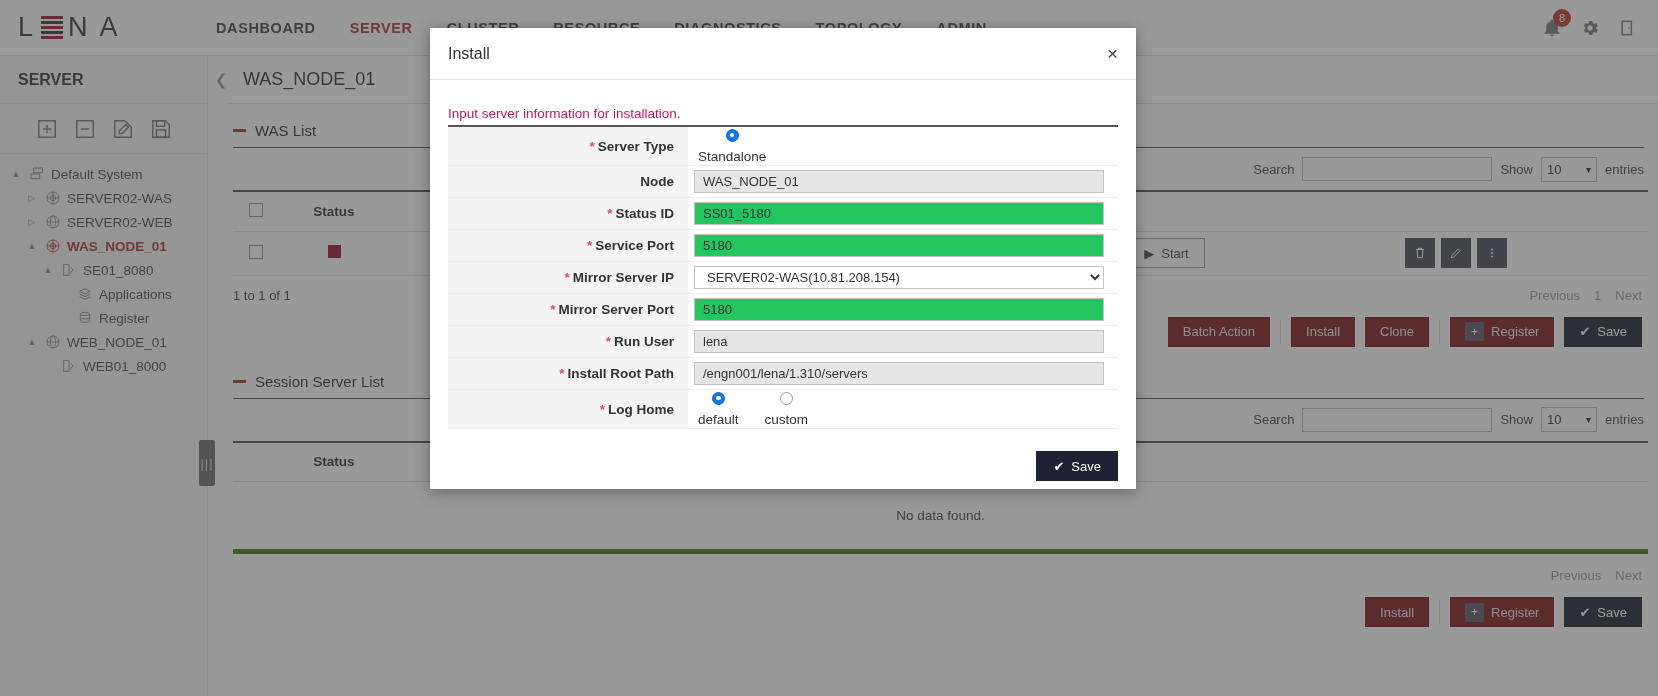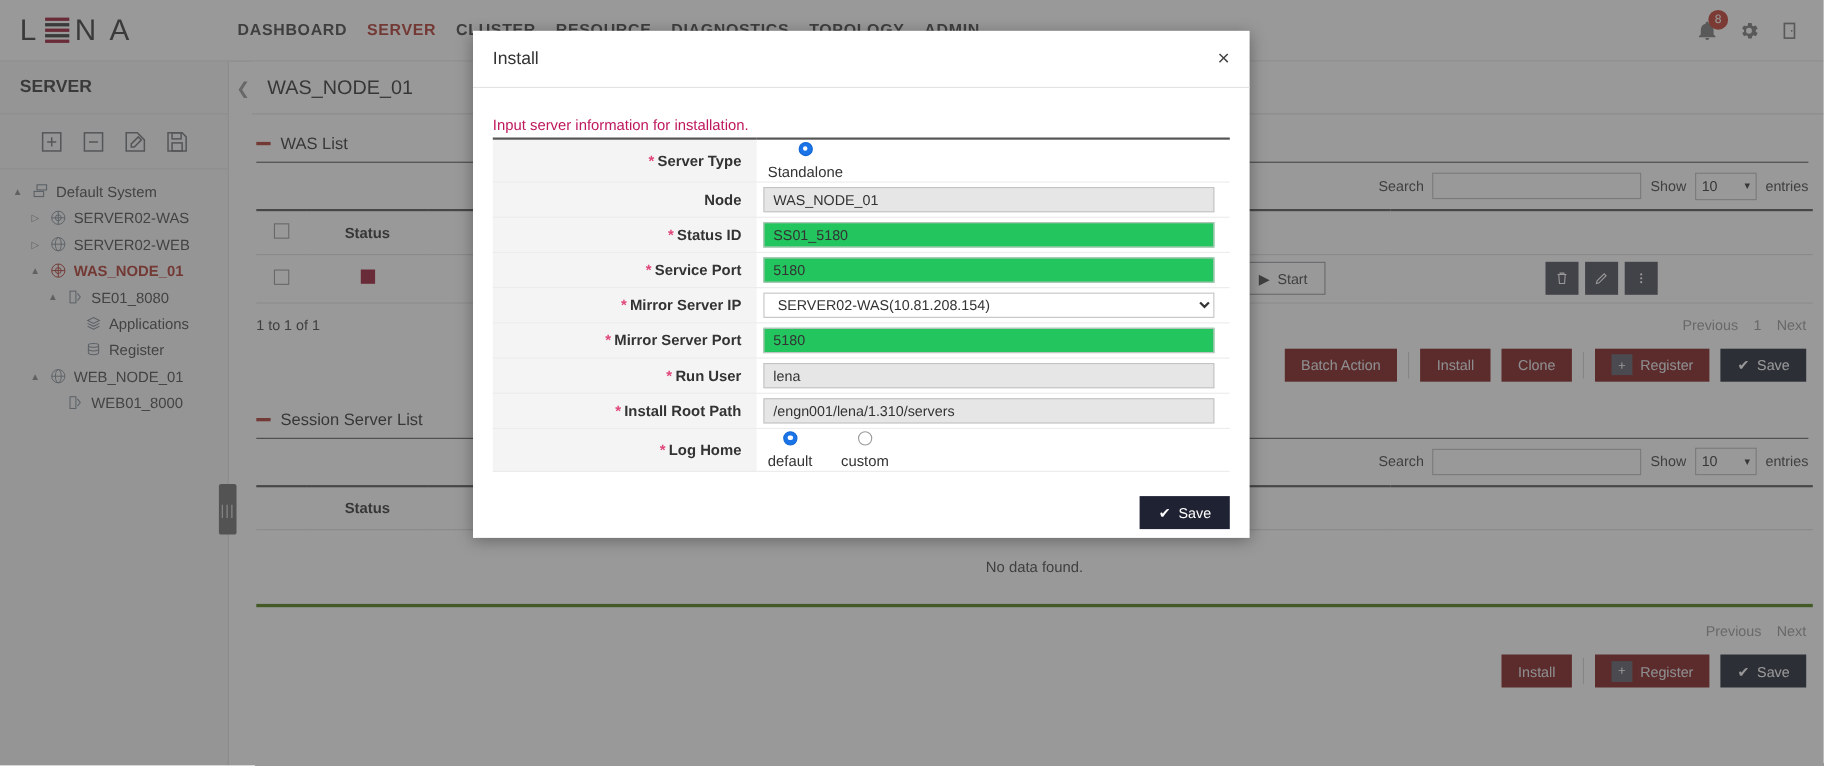--- a/index.html
+++ b/index.html
@@ -23,21 +23,21 @@
   .logo {
     width: 208px; padding-left: 18px;
     display: flex; align-items: center; gap: 5px;
     font-size: 27px; letter-spacing: 3px; color: #3a3a3a;
   }
   .logo-bars { display: inline-flex; flex-direction: column; gap: 2px; width: 22px; }
   .logo-bars i { display: block; height: 3px; background: #9c1b34; }
   .logo-bars i:nth-child(2) { background: #3a3a3a; }
   .logo-bars i:nth-child(4) { background: #3a3a3a; }
 
-  .nav { display: flex; align-items: center; gap: 18px; margin-left: 8px; }
+  .nav { display: flex; align-items: center; gap: 34px; margin-left: 8px; }
   .nav a {
     font-size: 14.5px; font-weight: bold; letter-spacing: .6px;
     color: #444; text-decoration: none;
   }
   .nav a.active { color: #b0382f; }
 
   .top-icons {
     margin-left: auto; display: flex; align-items: center; gap: 18px;
     padding-right: 20px; color: #7a7a7a;
   }
@@ -118,21 +118,21 @@
     background: #7f1d1d; color: #e9e9ee; cursor: pointer;
   }
   .btn.dark { background: #1f2233; color: #fff; }
   .btn.ghost { background: #fff; border: 1px solid #9a9aa2; color: #444; }
   .btn-icon-sq { width: 19px; height: 19px; background: #5a5a66; color: #fff; font-size: 12px; display: inline-flex; align-items: center; justify-content: center;}
   .sqbtn { width: 30px; height: 30px; background: #4a4a58; color: #fff; display: inline-flex; align-items: center; justify-content: center; }
   .rowbtns { display: inline-flex; gap: 6px; }
   .pager { display: flex; justify-content: flex-end; gap: 14px; font-size: 13px; color: #9a9a9a; padding: 14px 16px 0 0; }
   .btnbar { display: flex; justify-content: flex-end; align-items: center; gap: 10px; padding: 14px 16px 0 0; }
   .vsep { width: 1px; height: 24px; background: #d5d5d5; }
-  .nodata { text-align: center; font-size: 13.5px; color: #444; padding: 26px 0; border-bottom: 3px solid #4d7c0f; }
+  .nodata { text-align: center; font-size: 13.5px; color: #444; padding: 26px 0; border-bottom: 5px solid #4d7c0f; }
 
   
   .overlay { position: absolute; inset: 0; background: rgba(60,60,60,.52); }
   .modal {
     position: absolute; left: 430px; top: 28px; width: 706px; height: 461px;
     background: #fff; box-shadow: 0 3px 14px rgba(0,0,0,.35);
     display: flex; flex-direction: column;
   }
   .modal-head {
     height: 52px; border-bottom: 1px solid #e3e3e3;

